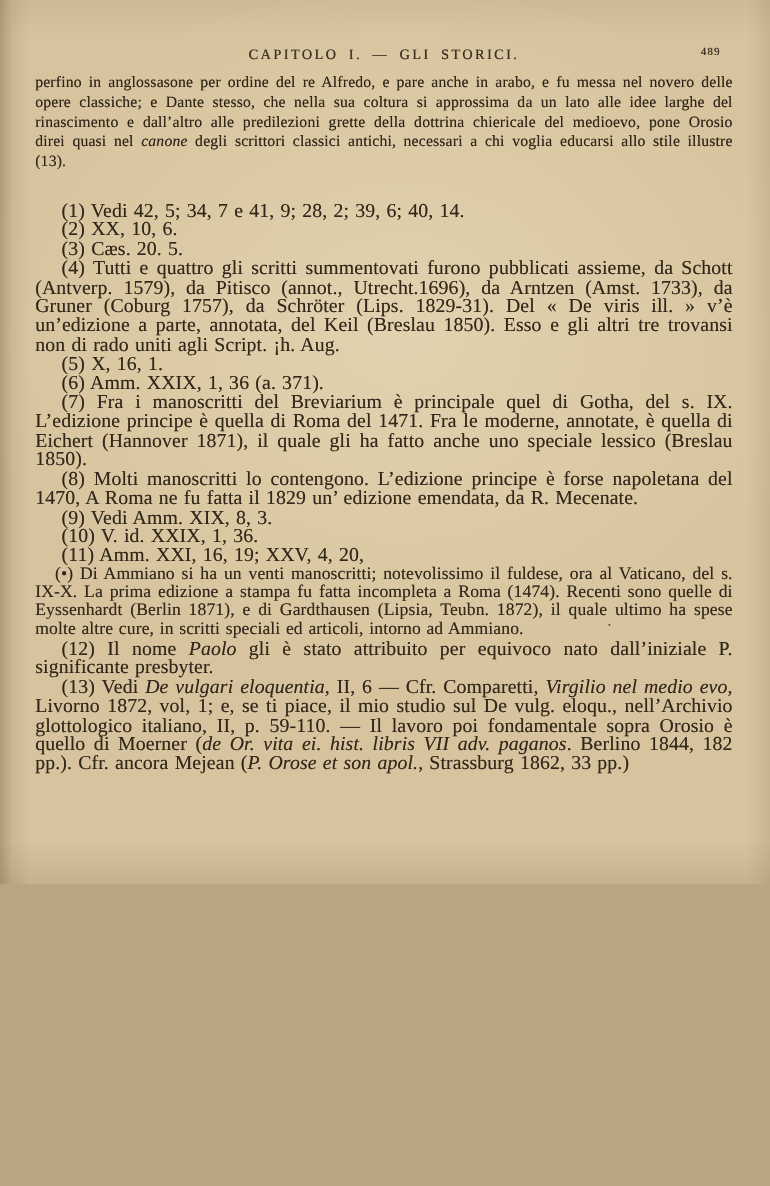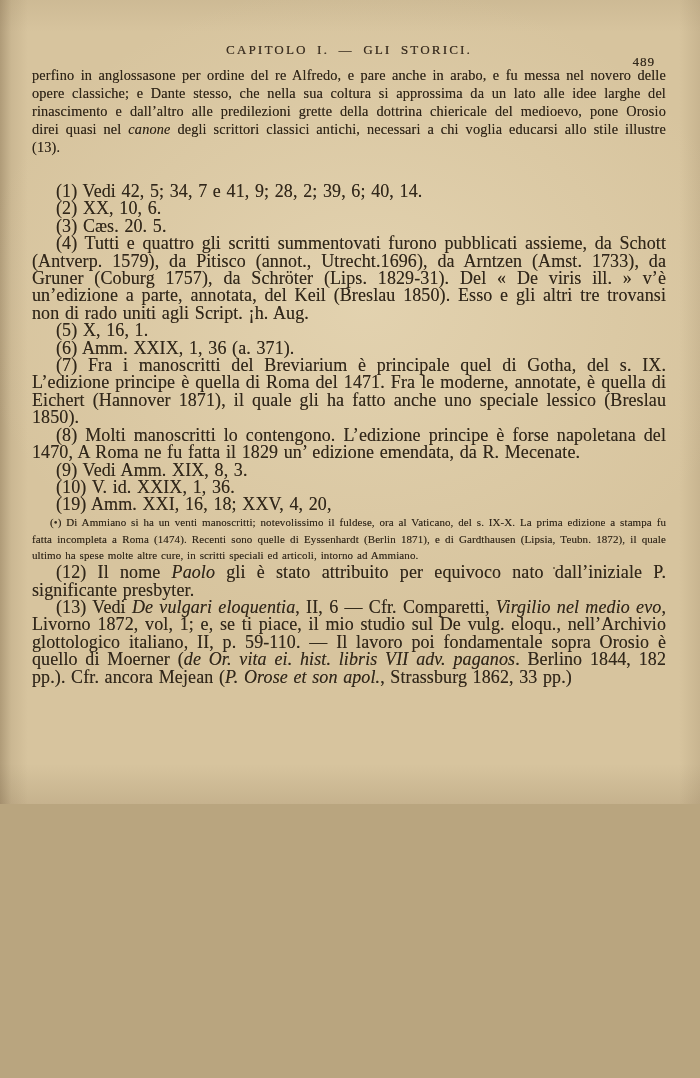--- a/index.html
+++ b/index.html
@@ -31,22 +31,22 @@
     display: block;
     text-align: center;
     font-size: 13px;
     letter-spacing: 2.2px;
     word-spacing: 4px;
     color: #3a2e21;
     text-shadow: 0.3px 0 0 rgba(58,46,33,0.65);
   }
   .page-number {
     position: absolute;
-    top: 12px; right: 11px;
-    font-size: 13px;
+    top: 0; right: 11px;
+    font-size: 10px;
     letter-spacing: 1px;
     text-shadow: 0.3px 0 0 rgba(58,46,33,0.6);
   }
 
   
   .body-text {
     position: absolute;
     top: 66px; left: 32px;
     width: 634px;
     margin: 0;
@@ -70,21 +70,21 @@
     font-size: 18px;
     line-height: 17.4px;
     text-align: justify;
     text-indent: 24px;
     word-spacing: 1px;
     letter-spacing: 0.1px;
     color: #31271a;
     text-shadow: 0 0 0.5px rgba(49,39,26,0.5);
   }
   .footnote.small {
-    font-size: 11px;
+    font-size: 16px;
     line-height: 16.8px;
     text-indent: 18px;
   }
   em { font-style: italic; }
 
   
   .end-rule {
     position: absolute;
     top: 822px; left: 270px;
     width: 144px; height: 0;
@@ -139,21 +139,21 @@
       <p class="footnote"><span>(1) Vedi 42, 5; 34, 7 e 41, 9; 28, 2; 39, 6; 40, 14.</span></p>
       <p class="footnote"><span>(2) XX, 10, 6.</span></p>
       <p class="footnote"><span>(3) Cæs. 20. 5.</span></p>
       <p class="footnote"><span>(4) Tutti e quattro gli scritti summentovati furono pubblicati assieme, da Schott (Antverp. 1579), da Pitisco (annot., Utrecht.1696), da Arntzen (Amst. 1733), da Gruner (Coburg 1757), da Schröter (Lips. 1829-31). Del « De viris ill. » v’è un’edizione a parte, annotata, del Keil (Breslau 1850). Esso e gli altri tre trovansi non di rado uniti agli Script. ¡h. Aug.</span></p>
       <p class="footnote"><span>(5) X, 16, 1.</span></p>
       <p class="footnote"><span>(6) Amm. XXIX, 1, 36 (a. 371).</span></p>
       <p class="footnote"><span>(7) Fra i manoscritti del Breviarium è principale quel di Gotha, del s. IX. L’edizione principe è quella di Roma del 1471. Fra le moderne, annotate, è quella di Eichert (Hannover 1871), il quale gli ha fatto anche uno speciale lessico (Breslau 1850).</span></p>
       <p class="footnote"><span>(8) Molti manoscritti lo contengono. L’edizione principe è forse napoletana del 1470, A Roma ne fu fatta il 1829 un’ edizione emendata, da R. Mecenate.</span></p>
       <p class="footnote"><span>(9) Vedi Amm. XIX, 8, 3.</span></p>
       <p class="footnote"><span>(10) V. id. XXIX, 1, 36.</span></p>
-      <p class="footnote"><span>(19) Amm. XXI, 16, 18; XXV, 4, 20,</span></p>
+      <p class="footnote"><span>(11) Amm. XXI, 16, 19; XXV, 4, 20,</span></p>
       <p class="footnote small"><span>(•) Di Ammiano si ha un venti manoscritti; notevolissimo il fuldese, ora al Vaticano, del s. IX-X. La prima edizione a stampa fu fatta incompleta a Roma (1474). Recenti sono quelle di Eyssenhardt (Berlin 1871), e di Gardthausen (Lipsia, Teubn. 1872), il quale ultimo ha spese molte altre cure, in scritti speciali ed articoli, intorno ad Ammiano.</span></p>
       <p class="footnote"><span>(12) Il nome </span><em>Paolo</em><span> gli è stato attribuito per equivoco nato dall’iniziale P. significante presbyter.</span></p>
       <p class="footnote"><span>(13) Vedi </span><em>De vulgari eloquentia</em><span>, II, 6 — Cfr. Comparetti, </span><em>Virgilio nel medio evo</em><span>, Livorno 1872, vol, 1; e, se ti piace, il mio studio sul De vulg. eloqu., nell’Archivio glottologico italiano, II, p. 59-110. — Il lavoro poi fondamentale sopra Orosio è quello di Moerner (</span><em>de Or. vita ei. hist. libris VII adv. paganos</em><span>. Berlino 1844, 182 pp.). Cfr. ancora Mejean (</span><em>P. Orose et son apol.</em><span>, Strassburg 1862, 33 pp.)</span></p>
     </section>
 
   <div class="end-rule"></div>
 
   <footer class="page-footer">
     <span class="footer-authors">Tamagni e d’Ovidio.</span>
     <span class="footer-work">Letteratura Romana.</span>

